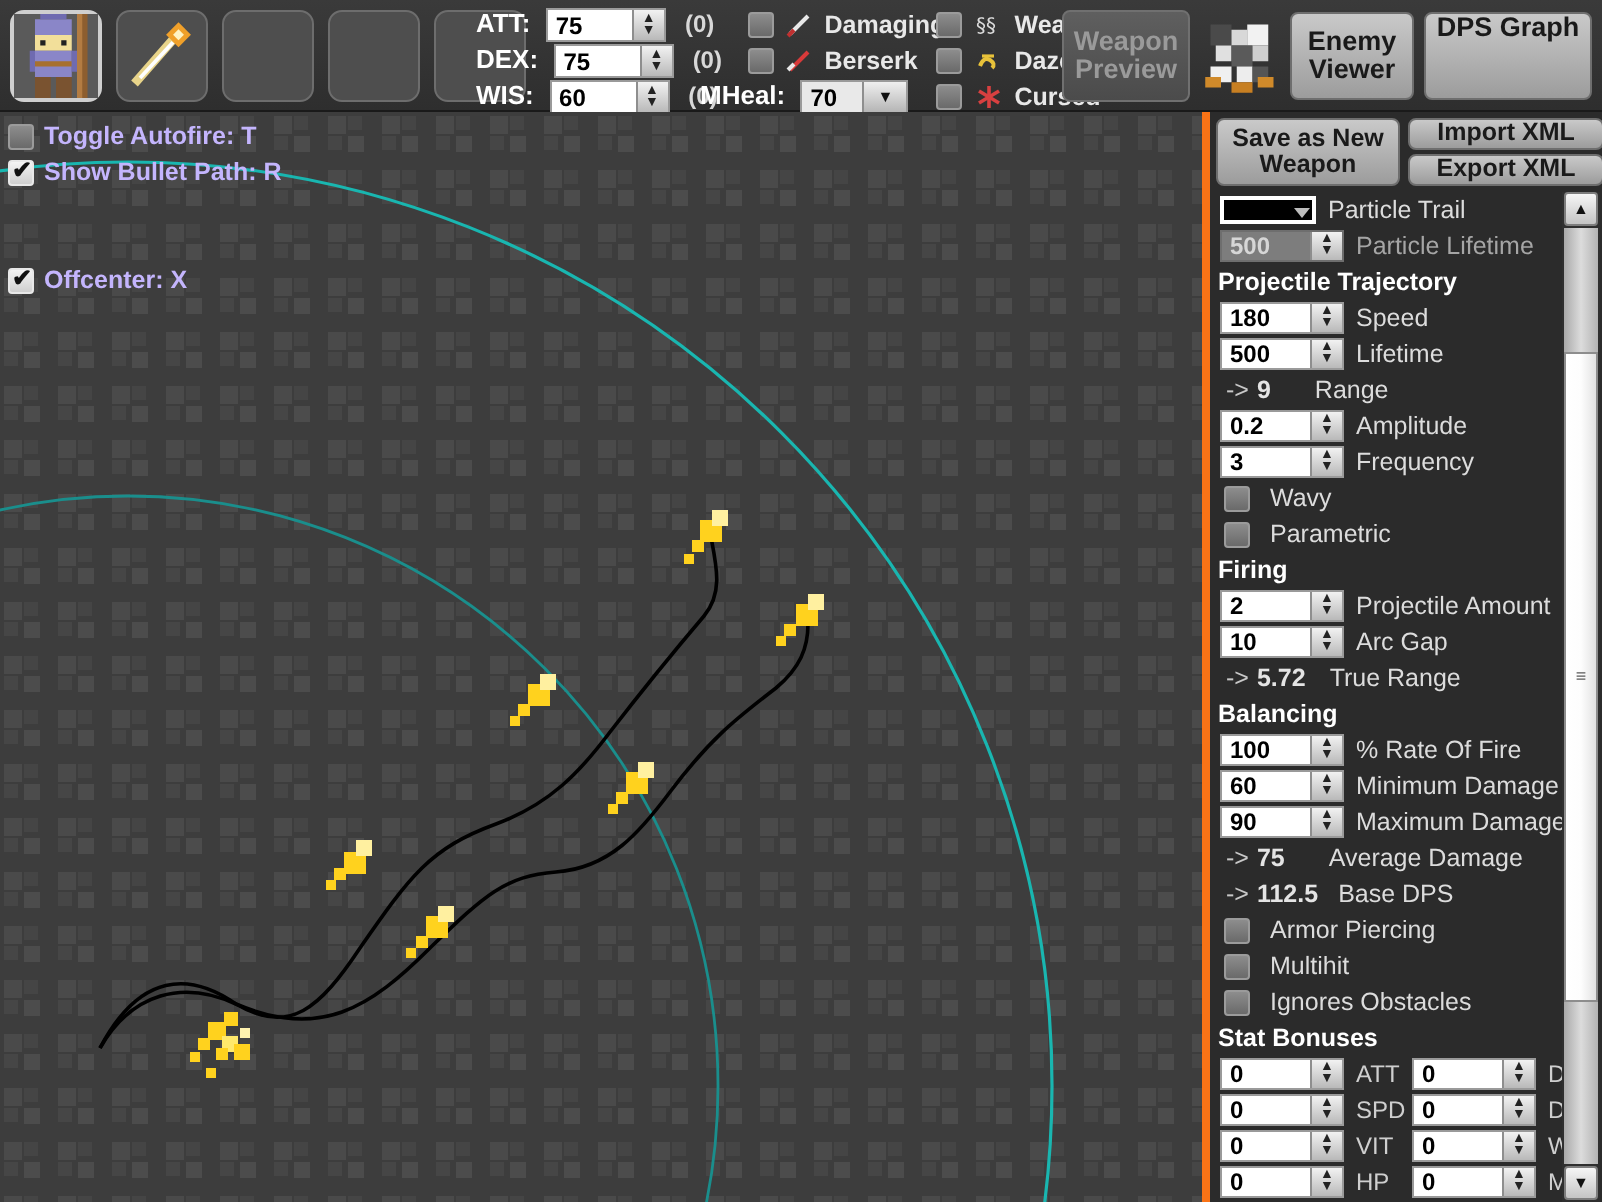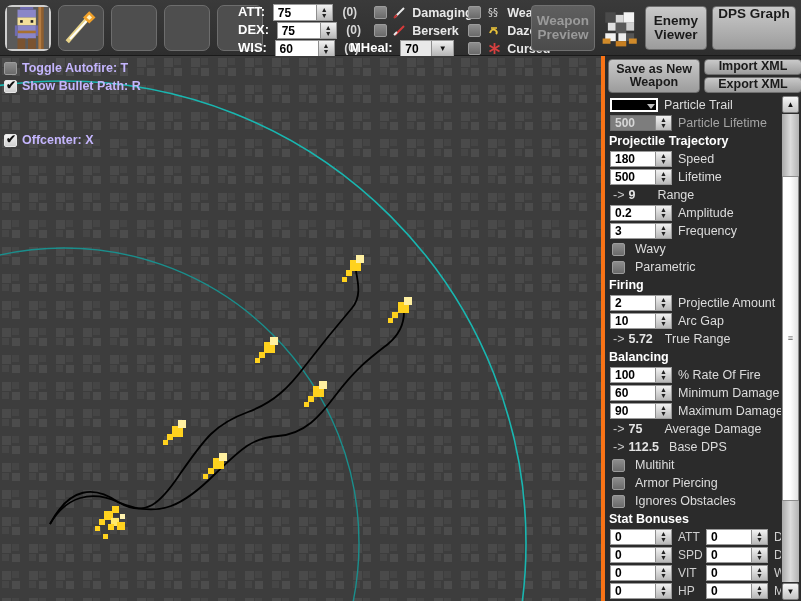--- a/index.html
+++ b/index.html
@@ -533,25 +533,25 @@
         <span class="plabel" style="margin-left:22px;">Average Damage</span>
       </div>
       <div class="prow" style="padding-left:8px;">
         <span class="arrowpre">-&gt;</span>
         <span class="arrowval">112.5</span>
         <span class="plabel" style="margin-left:10px;">Base DPS</span>
       </div>
 
       <div class="prow" style="padding-left:7px;">
         <span class="cbox"></span>
-        <span class="plabel" style="margin-left:10px;">Multihit</span>
+        <span class="plabel" style="margin-left:10px;">Armor Piercing</span>
       </div>
       <div class="prow" style="padding-left:7px;">
         <span class="cbox"></span>
-        <span class="plabel" style="margin-left:10px;">Armor Piercing</span>
+        <span class="plabel" style="margin-left:10px;">Multihit</span>
       </div>
       <div class="prow" style="padding-left:7px;">
         <span class="cbox"></span>
         <span class="plabel" style="margin-left:10px;">Ignores Obstacles</span>
       </div>
 
       <div class="phead">Stat Bonuses</div>
 
       <div class="prow" style="padding-left:5px;">
         <span class="statcell">

